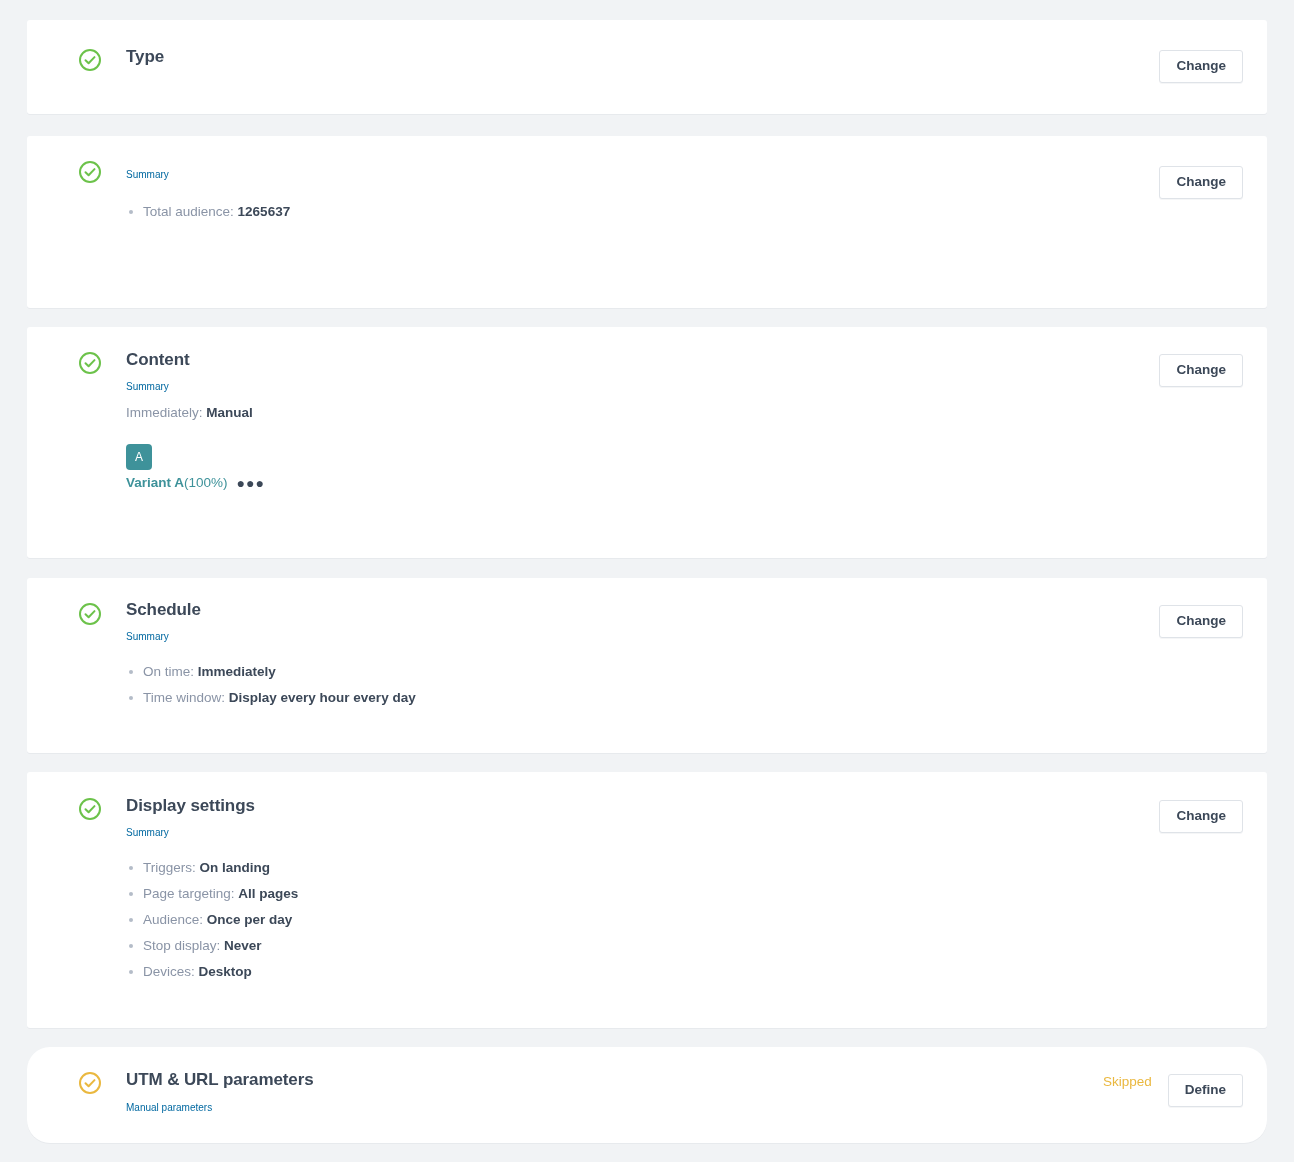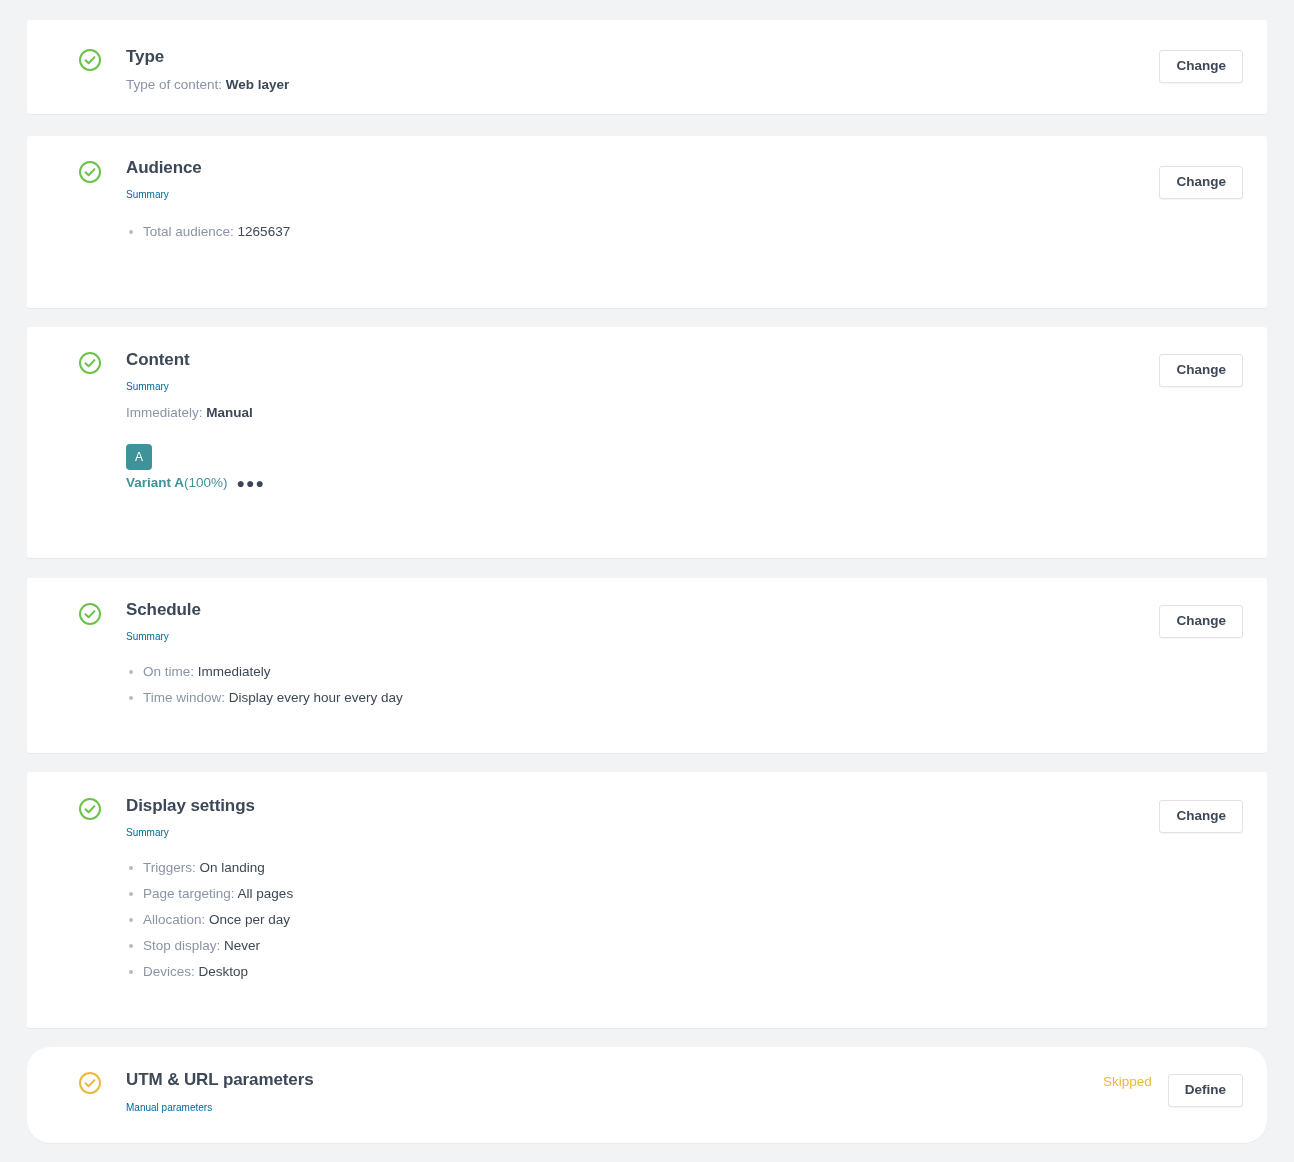--- a/index.html
+++ b/index.html
@@ -102,21 +102,21 @@
     position: absolute;
     left: 3px;
     top: 11px;
     width: 4px;
     height: 4px;
     border-radius: 50%;
     background: #b4bcc8;
   }
   ul.summary-list li b {
     color: #3c4858;
-    font-weight: normal;
+    font-weight: bold;
   }
 
   .variant-badge {
     width: 26px;
     height: 26px;
     border-radius: 4px;
     background: #3e929a;
     color: #ffffff;
     font-size: 12px;
     line-height: 26px;
@@ -182,41 +182,36 @@
   <div class="card" style="top:20px;height:94px;">
     <div class="card-inner">
       <span class="status-icon" style="top:28px;">
         <svg viewBox="0 0 24 24" fill="none">
           <circle cx="12" cy="12" r="10" stroke="#6cc24a" stroke-width="2"></circle>
           <path d="M7.5 12.2 L10.6 15.2 L16.5 9.1" stroke="#6cc24a" stroke-width="2" stroke-linecap="round" stroke-linejoin="round"></path>
         </svg>
       </span>
       <div class="body-col" style="top:27px;">
         <div class="section-title">Type</div>
-        <div class="kv-line" style="margin-top:9px;">
-          <span>Type of content:</span>
-          <b>Web layer</b>
-        </div>
       </div>
       <div class="action-area" style="top:30px;">
         <button class="btn">Change</button>
       </div>
     </div>
   </div>
 
   <div class="card" style="top:136px;height:172px;">
     <div class="card-inner">
       <span class="status-icon" style="top:24px;">
         <svg viewBox="0 0 24 24" fill="none">
           <circle cx="12" cy="12" r="10" stroke="#6cc24a" stroke-width="2"></circle>
           <path d="M7.5 12.2 L10.6 15.2 L16.5 9.1" stroke="#6cc24a" stroke-width="2" stroke-linecap="round" stroke-linejoin="round"></path>
         </svg>
       </span>
       <div class="body-col" style="top:22px;">
-        <div class="section-title">Audience</div>
         <div class="section-sub" style="margin-top:8px;">Summary</div>
         <ul class="summary-list" style="margin-top:15px;">
           <li>
             <span>Total audience:</span>
             <b>1265637</b>
           </li>
         </ul>
       </div>
       <div class="action-area" style="top:30px;">
         <button class="btn">Change</button>
@@ -297,21 +292,21 @@
         <ul class="summary-list" style="margin-top:13px;">
           <li>
             <span>Triggers:</span>
             <b>On landing</b>
           </li>
           <li>
             <span>Page targeting:</span>
             <b>All pages</b>
           </li>
           <li>
-            <span>Allocation:</span>
+            <span>Audience:</span>
             <b>Once per day</b>
           </li>
           <li>
             <span>Stop display:</span>
             <b>Never</b>
           </li>
           <li>
             <span>Devices:</span>
             <b>Desktop</b>
           </li>

